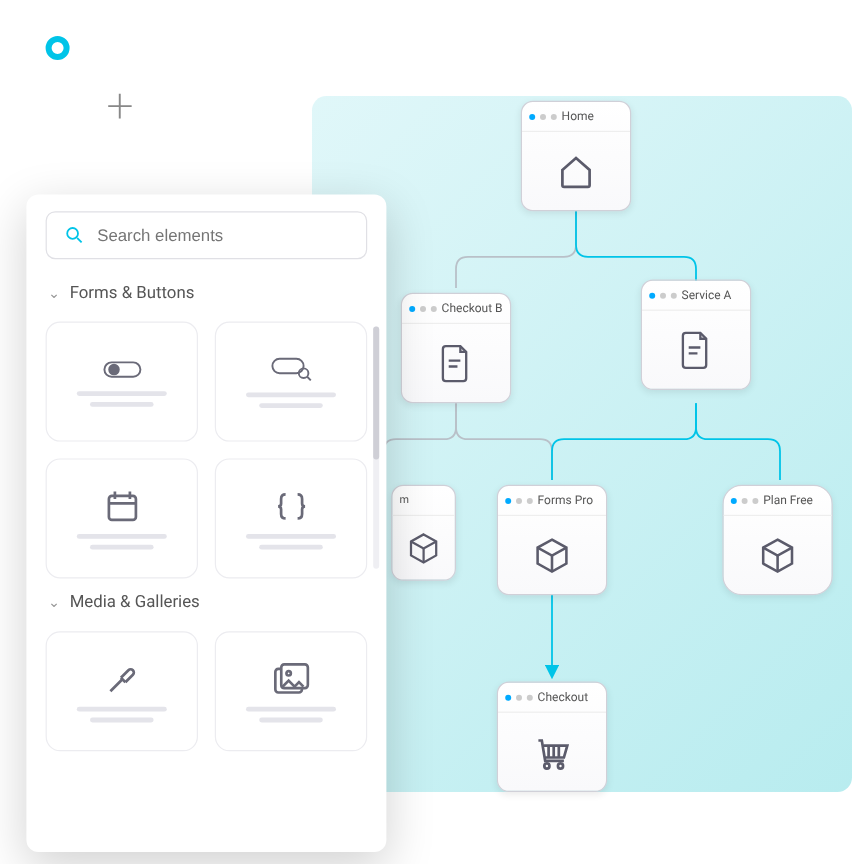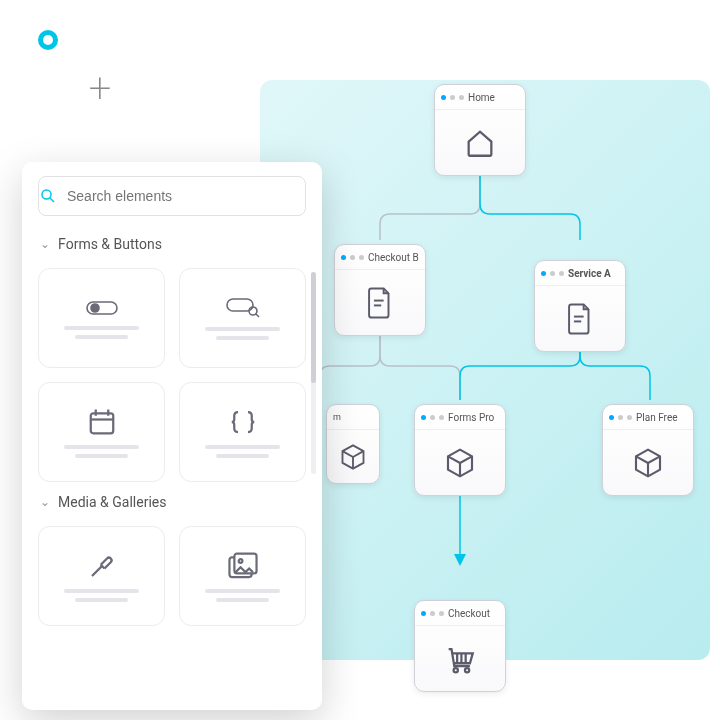--- a/index.html
+++ b/index.html
@@ -89,21 +89,21 @@
   }
   .tab.active {
     background:#fff;
     color:#222;
     font-weight:600;
   }
   .search-wrap { padding: 14px 16px; }
   .search {
     display:flex; align-items:center; gap:10px;
     border:1px solid #e0e0e5; border-radius:8px;
-    padding:10px 0;
+    padding:10px 14px;
   }
   .search input {
     border:none; outline:none; flex:1;
     font-size:14px; color:#888;
     background:transparent;
   }
   .section-head {
     display:flex; align-items:center; gap:8px;
     padding: 6px 18px; font-size:14px; color:#555;
   }
@@ -177,21 +177,21 @@
   <div class="node-body">
     <svg class="icon-svg" width="30" height="34" viewBox="0 0 24 28" fill="none" stroke="#5b5b6b" stroke-width="1.6">
         <path d="M5 2 h10 l4 4 v18 a2 2 0 0 1 -2 2 H5 a2 2 0 0 1 -2 -2 V4 a2 2 0 0 1 2 -2 Z"></path>
         <path d="M15 2 v4 h4"></path>
         <line x1="7" y1="12" x2="15" y2="12"></line>
         <line x1="7" y1="16" x2="13" y2="16"></line>
       </svg>
   </div>
 </div>
 
-<div class="node" style="left:534px; top:260px;font-weight:bold;">
+<div class="node" style="left:534px; top:233px;">
   <div class="node-header">
     <span class="dot blue"></span>
       <span class="dot grey"></span>
       <span class="dot grey"></span>
     <span>Service A</span>
   </div>
   <div class="node-body">
     <svg class="icon-svg" width="30" height="34" viewBox="0 0 24 28" fill="none" stroke="#5b5b6b" stroke-width="1.6">
         <path d="M5 2 h10 l4 4 v18 a2 2 0 0 1 -2 2 H5 a2 2 0 0 1 -2 -2 V4 a2 2 0 0 1 2 -2 Z"></path>
         <path d="M15 2 v4 h4"></path>
@@ -223,37 +223,37 @@
   </div>
   <div class="node-body">
     <svg class="icon-svg" width="32" height="32" viewBox="0 0 24 24" fill="none" stroke="#5b5b6b" stroke-width="1.6">
         <path d="M12 2 L21 7 v10 L12 22 L3 17 V7 Z"></path>
         <path d="M3 7 L12 12 L21 7"></path>
         <line x1="12" y1="12" x2="12" y2="22"></line>
       </svg>
   </div>
 </div>
 
-<div class="node" style="left:602px; top:404px;">
+<div class="node" style="left:602px; top:404px;border-radius:16px;">
   <div class="node-header">
     <span class="dot blue"></span>
       <span class="dot grey"></span>
       <span class="dot grey"></span>
     <span>Plan Free</span>
   </div>
   <div class="node-body">
     <svg class="icon-svg" width="32" height="32" viewBox="0 0 24 24" fill="none" stroke="#5b5b6b" stroke-width="1.6">
         <path d="M12 2 L21 7 v10 L12 22 L3 17 V7 Z"></path>
         <path d="M3 7 L12 12 L21 7"></path>
         <line x1="12" y1="12" x2="12" y2="22"></line>
       </svg>
   </div>
 </div>
 
-<div class="node" style="left:414px; top:568px;margin-top:32px;">
+<div class="node" style="left:414px; top:568px;">
   <div class="node-header">
     <span class="dot blue"></span>
       <span class="dot grey"></span>
       <span class="dot grey"></span>
     <span>Checkout</span>
   </div>
   <div class="node-body">
     <svg class="icon-svg" width="34" height="34" viewBox="0 0 24 24" fill="none" stroke="#5b5b6b" stroke-width="1.6">
         <path d="M4 5 h2 l2 12 h11"></path>
         <path d="M7 8 h14 l-2 7 H8"></path>

